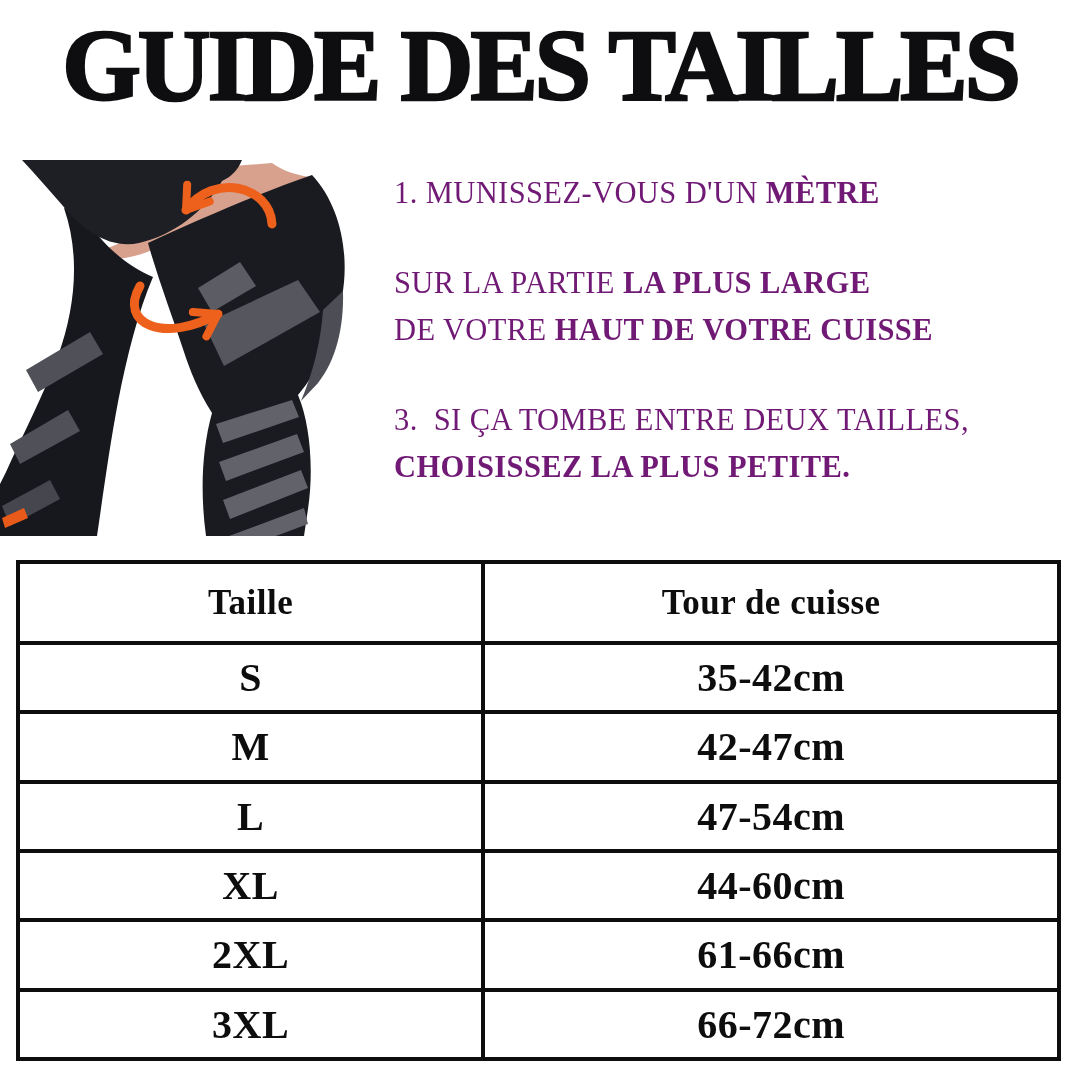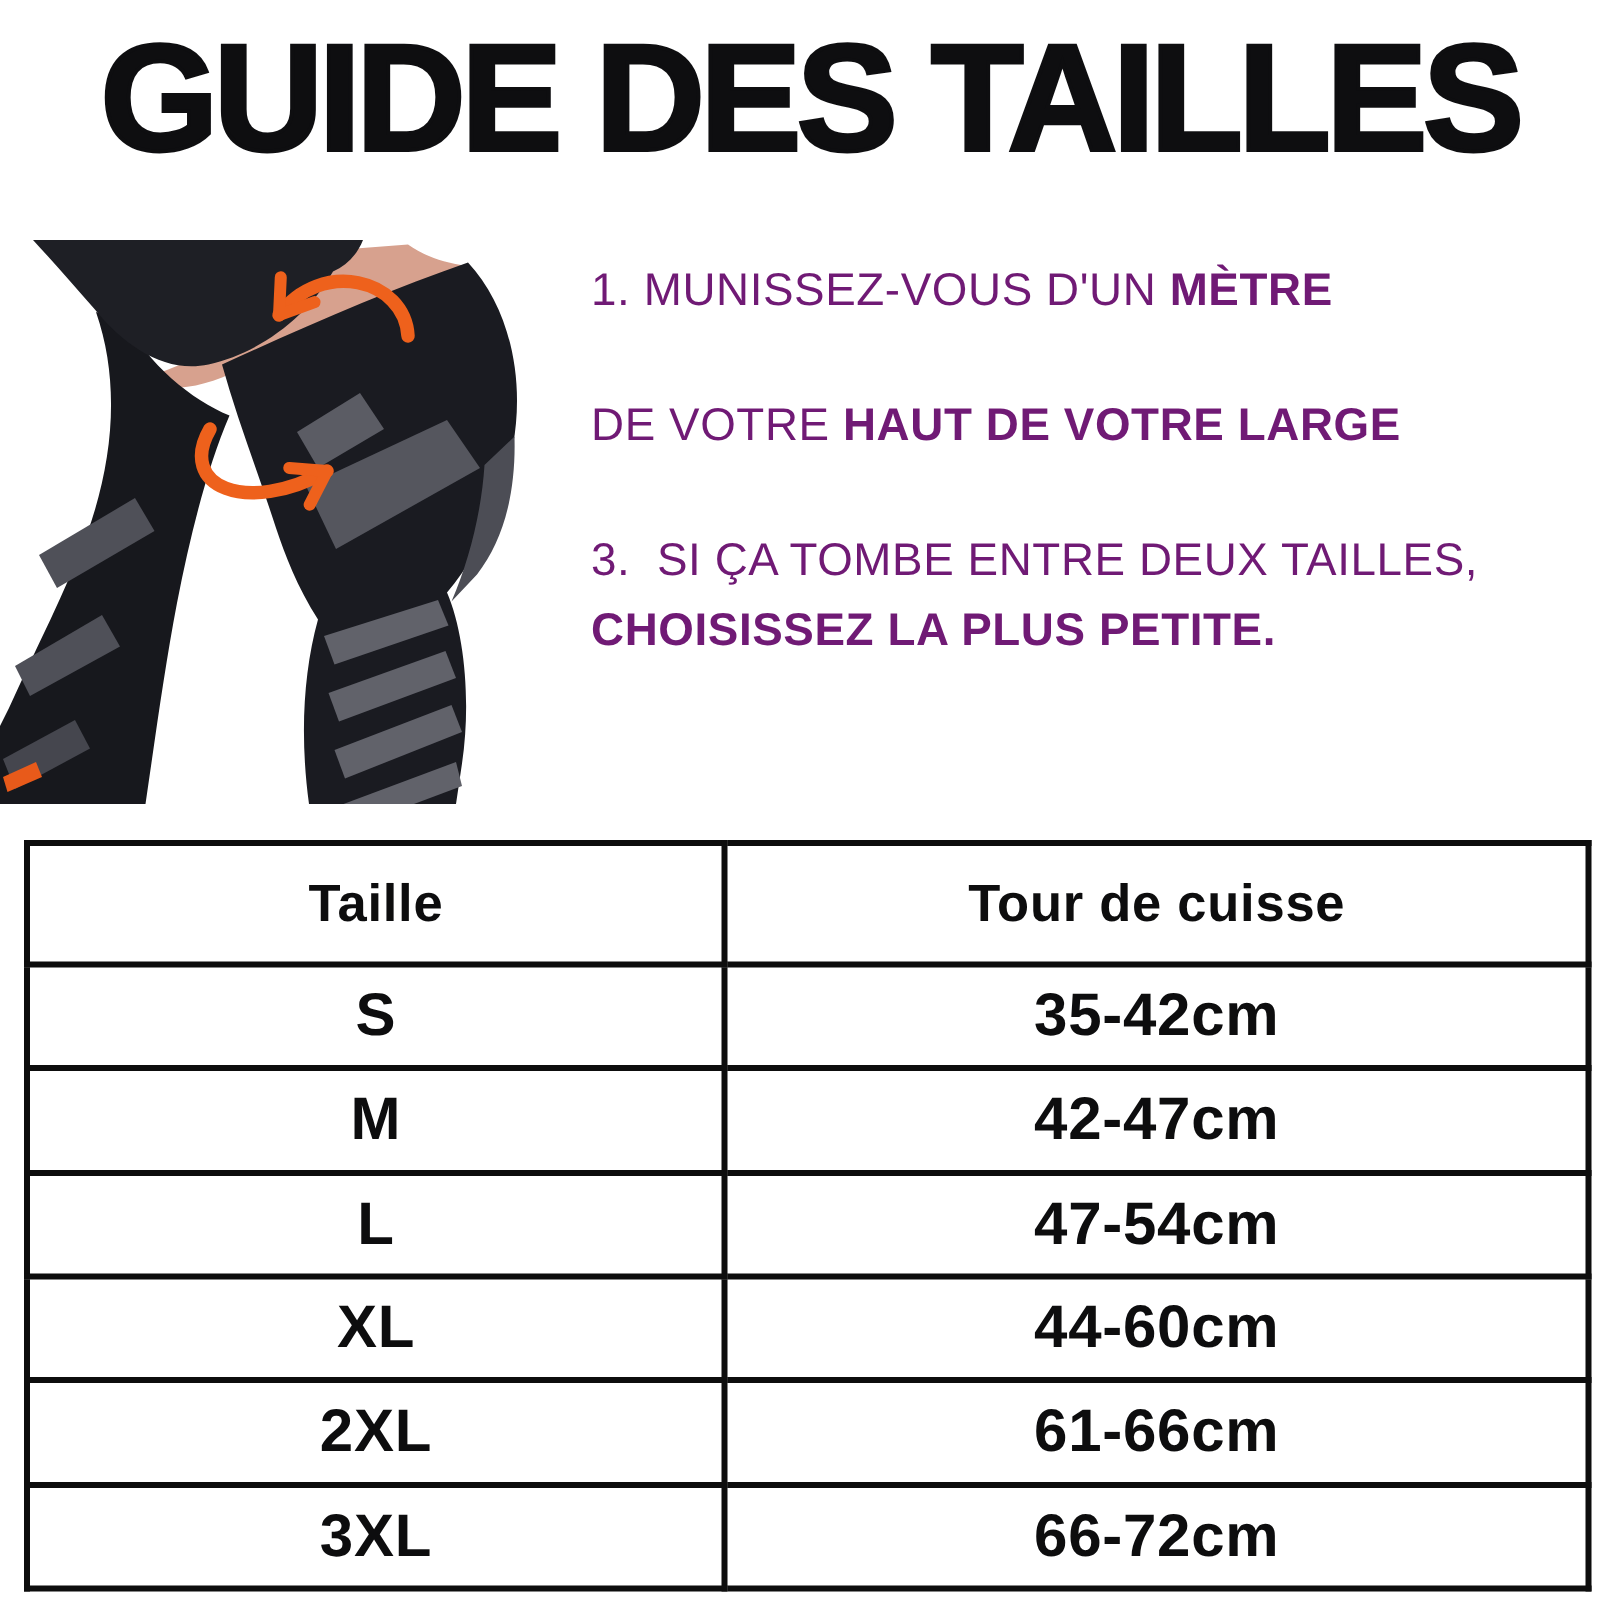--- a/index.html
+++ b/index.html
@@ -1,18 +1,18 @@
 <!DOCTYPE html>
 <html><head>
 <meta charset="utf-8">
 <style>
   html,body { margin:0; padding:0; background:#ffffff; }
   .page {
     position:relative; width:1078px; height:1080px; background:#ffffff;
-    overflow:hidden; font-family:Liberation Sans, sans-serif;
+    overflow:hidden; font-family:Liberation Serif, serif;
   }
 
   
   .title {
     position:absolute; top:8px; left:0; width:1080px;
     text-align:center; font-weight:700; font-size:101px;
     letter-spacing:-3px; line-height:116px; color:#0e0e10;
     -webkit-text-stroke:2.6px #0e0e10; white-space:nowrap;
   }
 
@@ -80,21 +80,22 @@
       <path d="M272,64 C270,26 214,12 186,50" stroke="#EE611C" stroke-width="9" fill="none" stroke-linecap="round" marker-end="url(#ah)"></path>
       <path d="M140,126 C118,164 164,184 218,154" stroke="#EE611C" stroke-width="9" fill="none" stroke-linecap="round" marker-end="url(#ah)"></path>
     </svg>
   </div>
 
   <div class="instructions">
     <p class="step">
       <span class="line"><span>1. MUNISSEZ-VOUS D'UN </span><span class="b">MÈTRE</span></span>
     </p>
     <p class="step">
-      <span class="line"><span>DE VOTRE </span><span class="b">HAUT DE VOTRE LARGE</span></span>
+      <span class="line"><span>SUR LA PARTIE </span><span class="b">LA PLUS LARGE</span></span>
+      <span class="line"><span>DE VOTRE </span><span class="b">HAUT DE VOTRE CUISSE</span></span>
     </p>
     <p class="step">
       <span class="line"><span>3.  SI ÇA TOMBE ENTRE DEUX TAILLES,</span></span>
       <span class="line"><span class="b">CHOISISSEZ LA PLUS PETITE.</span></span>
     </p>
   </div>
 
   <div class="size-table-wrap">
     <table class="size-table">
       <colgroup>

